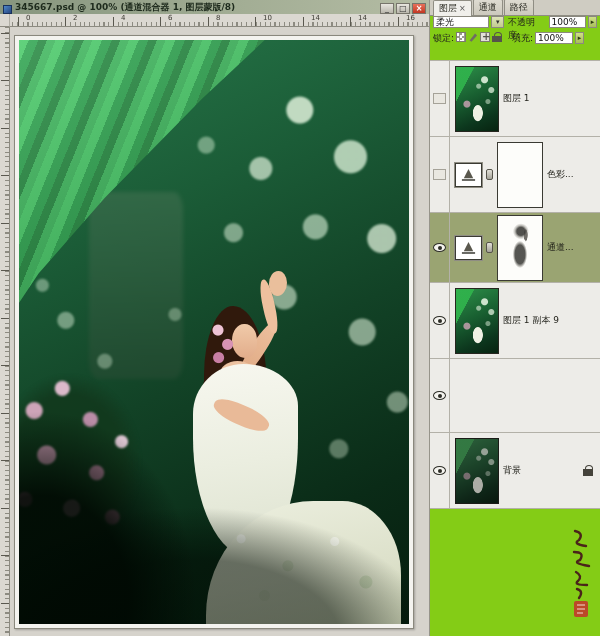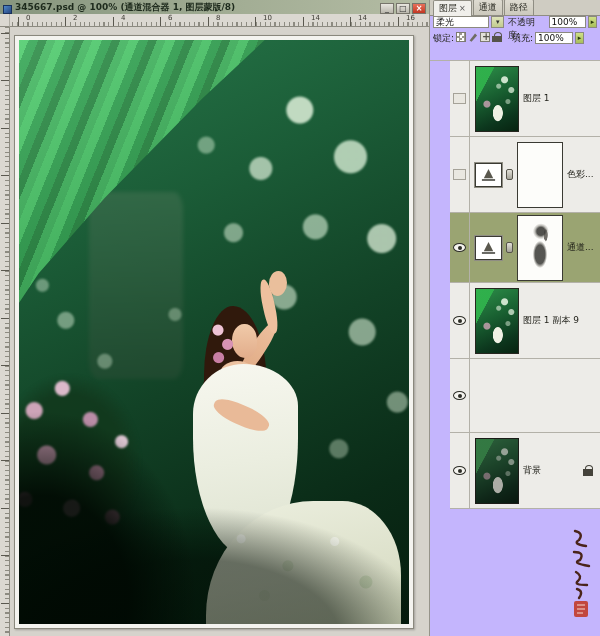--- a/index.html
+++ b/index.html
@@ -101,21 +101,21 @@
       radial-gradient(circle at 66% 30%, rgba(255,255,255,.45) 0 4px, transparent 5px),
       radial-gradient(circle at 82% 60%, rgba(175,195,155,.5) 0 6px, transparent 7px),
       radial-gradient(circle at 30% 70%, rgba(200,210,180,.45) 0 5px, transparent 6px),
       linear-gradient(168deg,#ecefdf 0%,#dde1cb 55%,#ccd2b4 100%);
     border-radius:55% 30% 0 18%/85% 55% 0 0; }
   .vignette { inset:0; background:
       radial-gradient(ellipse 55% 45% at 6% 96%, rgba(0,8,2,.88) 0 40%, transparent 72%),
       radial-gradient(ellipse 75% 28% at 45% 103%, rgba(0,10,3,.55) 0 50%, transparent 82%); }
 
   
-  .panel { position:absolute; left:429px; top:0; width:171px; height:636px; background:#c4b5fd; border-left:1px solid #96948a; }
+  .panel { position:absolute; left:429px; top:0; width:171px; height:636px; background:#84cc16; border-left:1px solid #96948a; }
   .tabbar { height:16px; background:#cfccc2; display:flex; align-items:flex-end; padding:2px 0 0 3px; border-bottom:1px solid #8f8d83; }
   .tab { font-size:9px; color:#2a2a22; padding:1px 5px 1px; margin-right:1px; border:1px solid #8f8d83; border-bottom:none;
     background:linear-gradient(#dedbd1,#ccc9bd); border-radius:2px 2px 0 0; white-space:nowrap; }
   .tab.active { background:#f0efeb; position:relative; top:1px; }
   .tab .tab-x { font-size:8px; color:#555; margin-left:2px; }
 
   .opt-row { height:16px; display:flex; align-items:flex-start; gap:2px; padding:0 3px; font-size:9px; color:#23231c; }
   .field { background:#fff; border:1px solid #8b897f; height:12px; font-size:9px; line-height:11px; padding:0 2px; color:#111; }
   .blend-field { width:57px; }
   .val-field { width:38px; }
@@ -124,21 +124,21 @@
   .spin-btn { width:9px; height:12px; border:1px solid #8b897f; background:linear-gradient(#cfe087,#a8bf5a);
     font-size:7px; line-height:11px; text-align:center; color:#2c3a10; }
   .lk { width:10px; height:10px; border:1px solid #7c7a70; background:#e2e0d8; display:inline-block; position:relative; }
   .lk.checker { background:repeating-conic-gradient(#9b998f 0 25%,#fff 0 50%); background-size:5px 5px; }
   .lk.brush { border:none; background:#6f6d63; clip-path:polygon(15% 85%,70% 15%,90% 35%,35% 98%); }
   .lk.move::before { content:'+'; position:absolute; left:1px; top:-2px; font-size:10px; font-weight:bold; color:#55534a; }
   .lk.lock2 { border:none; background:transparent; }
   .lk.lock2::before { content:''; position:absolute; left:2px; top:0; width:6px; height:6px; border:1.5px solid #55534a; border-radius:50% 50% 0 0; border-bottom:none; }
   .lk.lock2::after { content:''; position:absolute; left:0; top:4px; width:10px; height:6px; background:#55534a; }
 
-  .layers-list { position:absolute; left:0; top:60px; width:170px; border-top:1px solid #b3b1a8;padding-left:20px; }
+  .layers-list { position:absolute; left:0; top:60px; width:170px; border-top:1px solid #b3b1a8; }
   .layer-row { display:flex; align-items:center; border-bottom:1px solid #b3b1a8; background:#edece8; position:relative; }
   .layer-row.selected { background:#9aa472; }
   .layer-row:nth-child(1){ height:76px; } .layer-row:nth-child(2){ height:76px; }
   .layer-row:nth-child(3){ height:70px; } .layer-row:nth-child(4){ height:76px; }
   .layer-row:nth-child(5){ height:74px; } .layer-row:nth-child(6){ height:76px; }
   .eyecol { width:20px; align-self:stretch; border-right:1px solid #b3b1a8; display:flex; align-items:center; justify-content:center; flex:0 0 auto; }
   .eyebox { width:13px; height:11px; border:1px solid #a5a298; background:#e9e7e0; }
   .eye { width:13px; height:9px; border:1px solid #2c2c26; border-radius:50%; background:#f5f4ef; position:relative; }
   .eye::after { content:''; position:absolute; left:4px; top:2px; width:4px; height:4px; border-radius:50%; background:#2c2c26; }
   .row-body { display:flex; align-items:center; gap:4px; padding-left:5px; flex:1; min-width:0; }

